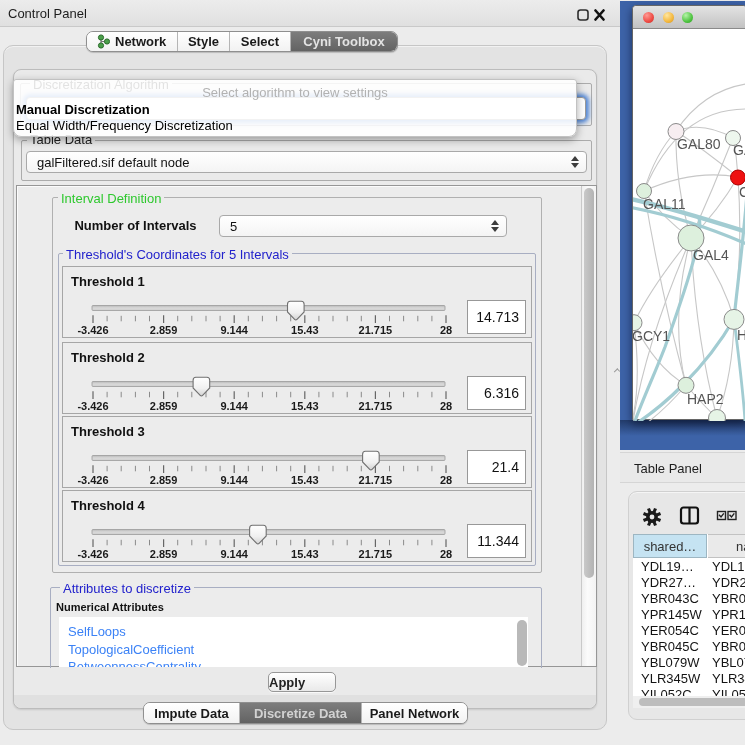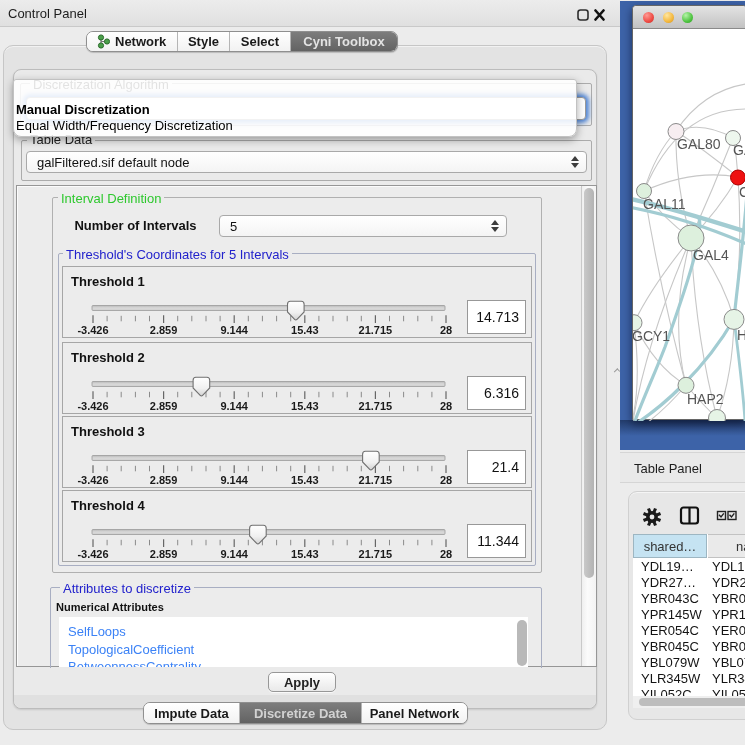--- a/index.html
+++ b/index.html
@@ -30,21 +30,21 @@
 #mainsb{position:absolute;right:0;top:0;width:15px;height:480px;background:linear-gradient(90deg,#efefef,#fbfbfb 40%,#f3f3f3);border-left:1px solid #c9c9c9}
 #mainsb .th{position:absolute;left:2px;top:2px;width:10px;height:390px;background:linear-gradient(90deg,#c9c9c9,#b3b3b3);border-radius:6px}
 
 .tpanel{position:absolute;left:62px;width:470px;height:72px;border:1px solid #a6a6a6;background:#ececec}
 .ttitle{position:absolute;left:8px;top:7px;font-size:13px;font-weight:bold;color:#111}
 .tval{position:absolute;left:404px;top:33px;width:59px;height:34px;background:#fff;border:1px solid #989898;font-size:14px;color:#111;text-align:right;padding:8px 6px 0 0}
 
 #attlist{left:59px;top:617px;width:469px;height:50px;background:#fff;overflow:hidden;font-size:13px;color:#3b82f6;padding-top:5px}
 #attlist div{padding-left:9px;height:17.5px;padding-top:2px}
 
-#apply{left:268px;top:672px;width:68px;height:20px;border:1px solid #979797;border-radius:5px;background:linear-gradient(#ffffff,#e9e9e9);font-size:13px;font-weight:bold;color:#222;text-align:center;padding-top:2px;box-shadow:0 1px 0 rgba(255,255,255,.7)}
+#apply{left:268px;top:672px;width:68px;height:20px;border:1px solid #979797;border-radius:5px;background:linear-gradient(#ffffff,#e9e9e9);font-size:13px;font-weight:bold;color:#222;text-align:left;padding-top:2px;box-shadow:0 1px 0 rgba(255,255,255,.7)}
 
 #popup{left:13px;top:79px;width:564px;height:58px;background:rgba(255,255,255,0.87);border:1px solid #c2c2c2;border-radius:3px 3px 8px 8px;box-shadow:0 3px 8px rgba(0,0,0,0.35);z-index:40}
 #popup .ghint{position:absolute;left:0;right:0;top:5px;text-align:center;font-size:13px;color:#b2b2b2}
 #popup .r1{position:absolute;left:2px;top:22px;font-size:13px;font-weight:bold;color:#000}
 #popup .r2{position:absolute;left:2px;top:38px;font-size:13px;color:#000}
 
 #bluebg{left:620px;top:1px;width:125px;height:449px;background:#3d63a8}
 #netwin{left:632px;top:5px;width:115px;height:415px;background:#fff;border:1px solid #666;border-radius:4px 4px 0 0;box-shadow:0 4px 10px rgba(0,5,25,0.55)}
 #nettitle{position:absolute;left:0;top:0;right:0;height:23px;background:linear-gradient(#e3e3e3,#c2c2c2);border-bottom:1px solid #8a8a8a;border-radius:4px 4px 0 0}
 .tl{position:absolute;top:5.5px;width:11px;height:11px;border-radius:50%}
@@ -276,20 +276,21 @@
 <div>TopologicalCoefficient</div>
 <div>BetweennessCentrality</div>
 </div>
 <div class="abs" style="left:517px;top:620px;width:10px;height:46px;background:#b9b9b9;border-radius:5px"></div>
 
 <div class="abs" style="left:14px;top:668px;width:582px;height:27px;background:#eaeaea"></div>
 <div class="abs" id="apply">Apply</div>
 <div class="abs" style="left:14px;top:695px;width:582px;height:13px;background:#e0e0e0;border-radius:0 0 8px 8px"></div>
 
 <div class="abs" id="popup">
+<div class="ghint">Select algorithm to view settings</div>
 <div class="r1">Manual Discretization</div>
 <div class="r2">Equal Width/Frequency Discretization</div>
 </div>
 
 <div class="seg" id="toptabs">
 <div class="s" style="width:91px;padding-left:10px;justify-content:flex-start">
 <svg width="13" height="15" style="margin-right:5px">
         <line x1="4" y1="4" x2="4" y2="11" stroke="#777" stroke-width="1.2"></line>
         <line x1="4" y1="7.5" x2="9.5" y2="7.5" stroke="#777" stroke-width="1.2"></line>
         <circle cx="4" cy="3.5" r="2.6" fill="#4ba04b" stroke="#2c6b2c"></circle>

